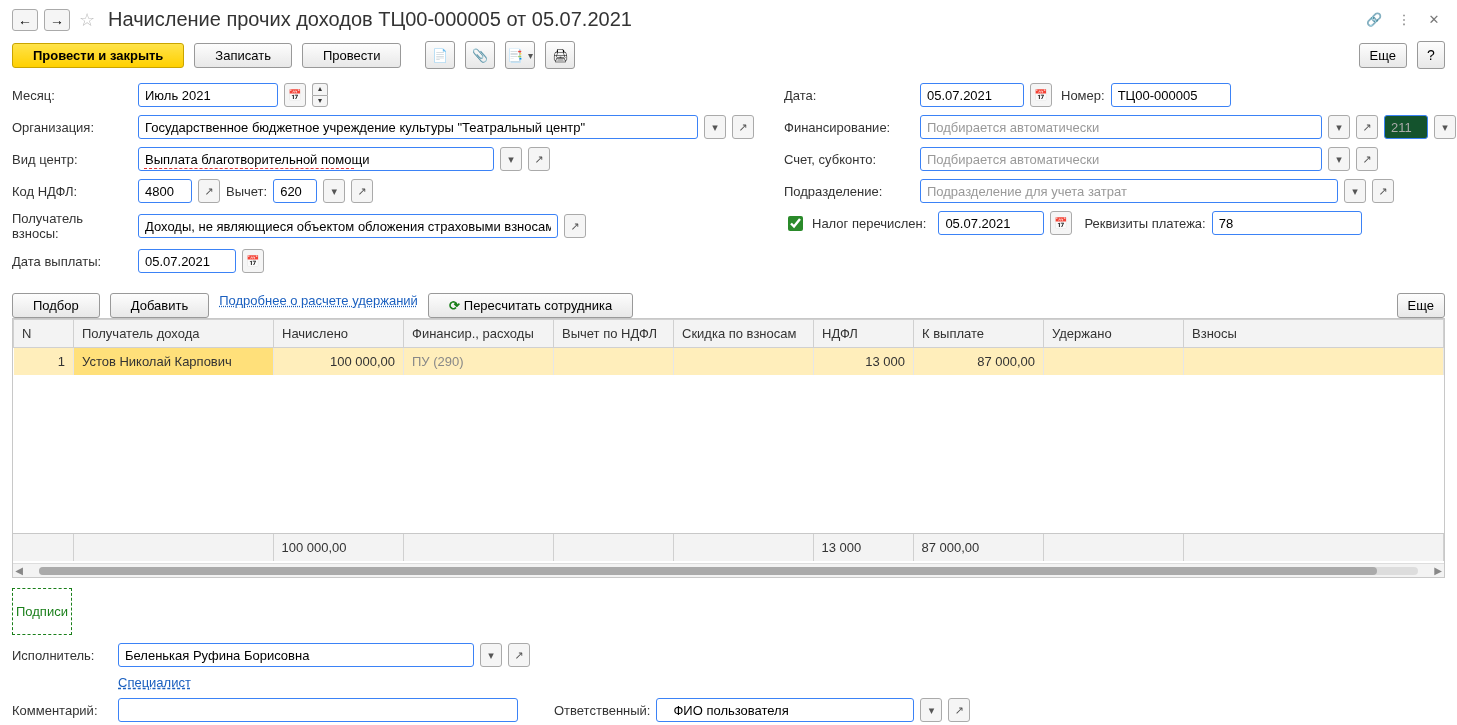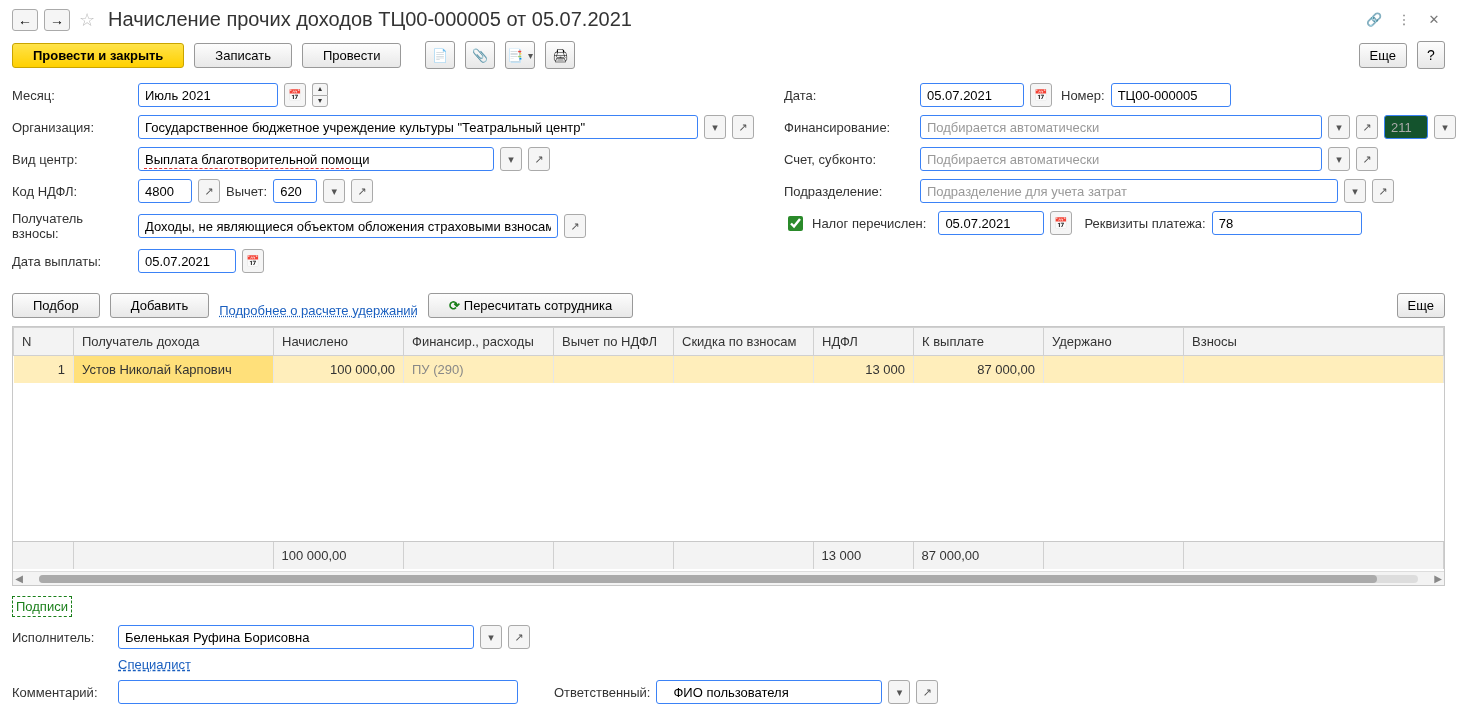--- a/index.html
+++ b/index.html
@@ -129,51 +129,51 @@
   }
   .inp::placeholder { color: #999; }
   .inp.w120 { width: 120px; }
   .inp.w140 { width: 140px; }
   .inp.w60 { width: 54px; }
   .inp.w40 { width: 44px; }
   .inp.w580 { width: 560px; }
   .inp.w420 { width: 420px; }
   .inp.w560 { width: 556px; }
   .inp.w360 { width: 356px; }
-  .inp.w250 { width: 226px; padding-left: 16px; }
+  .inp.w250 { width: 258px; padding-left: 16px; }
   .inp.disabled { background: #14532d; color: #aaa; }
   .side-btn {
     width: 22px; height: 24px;
     border: 1px solid #aaa;
     background: #f5f5f5;
     border-radius: 3px;
     display: inline-flex;
     align-items: center;
     justify-content: center;
     font-size: 11px;
     cursor: pointer;
     color: #555;
   }
   .spinner { display:flex; flex-direction:column; }
   .spinner .sp { width:16px; height:12px; border:1px solid #aaa; background:#f5f5f5; font-size:8px; text-align:center; line-height:10px; cursor:pointer; }
   .spinner .sp:first-child { border-bottom:none; border-radius:3px 3px 0 0; }
   .spinner .sp:last-child { border-radius:0 0 3px 3px; }
   .chk { width:15px; height:15px; accent-color:#2a8a2a; }
   .action-row {
     display: flex;
-    align-items: flex-end;
+    align-items: flex-start;
     gap: 10px;
-    margin-bottom: 8px;
+    margin-bottom: 0;
   }
   .lnk {
     color: #1a5fbf;
     text-decoration: underline dotted;
     cursor: pointer;
   }
-  .lnk.green { color:#1a7f1a; border:1px dashed #1a7f1a; padding:2px 3px; text-decoration:none; }
+  .lnk.green { color:#1a7f1a; border:1px dashed #1a7f1a; padding:15px 3px; text-decoration:none; }
   .btn .refresh { color:#1a7f1a; margin-right:4px; font-weight:bold; }
   .table-wrap {
     border: 1px solid #c8c8c8;
     height: 260px;
     overflow: hidden;
     position: relative;
   }
   .tbl { width: 100%; border-collapse: collapse; table-layout: fixed; }
   .tbl th {
     background: #f3f3f3;

